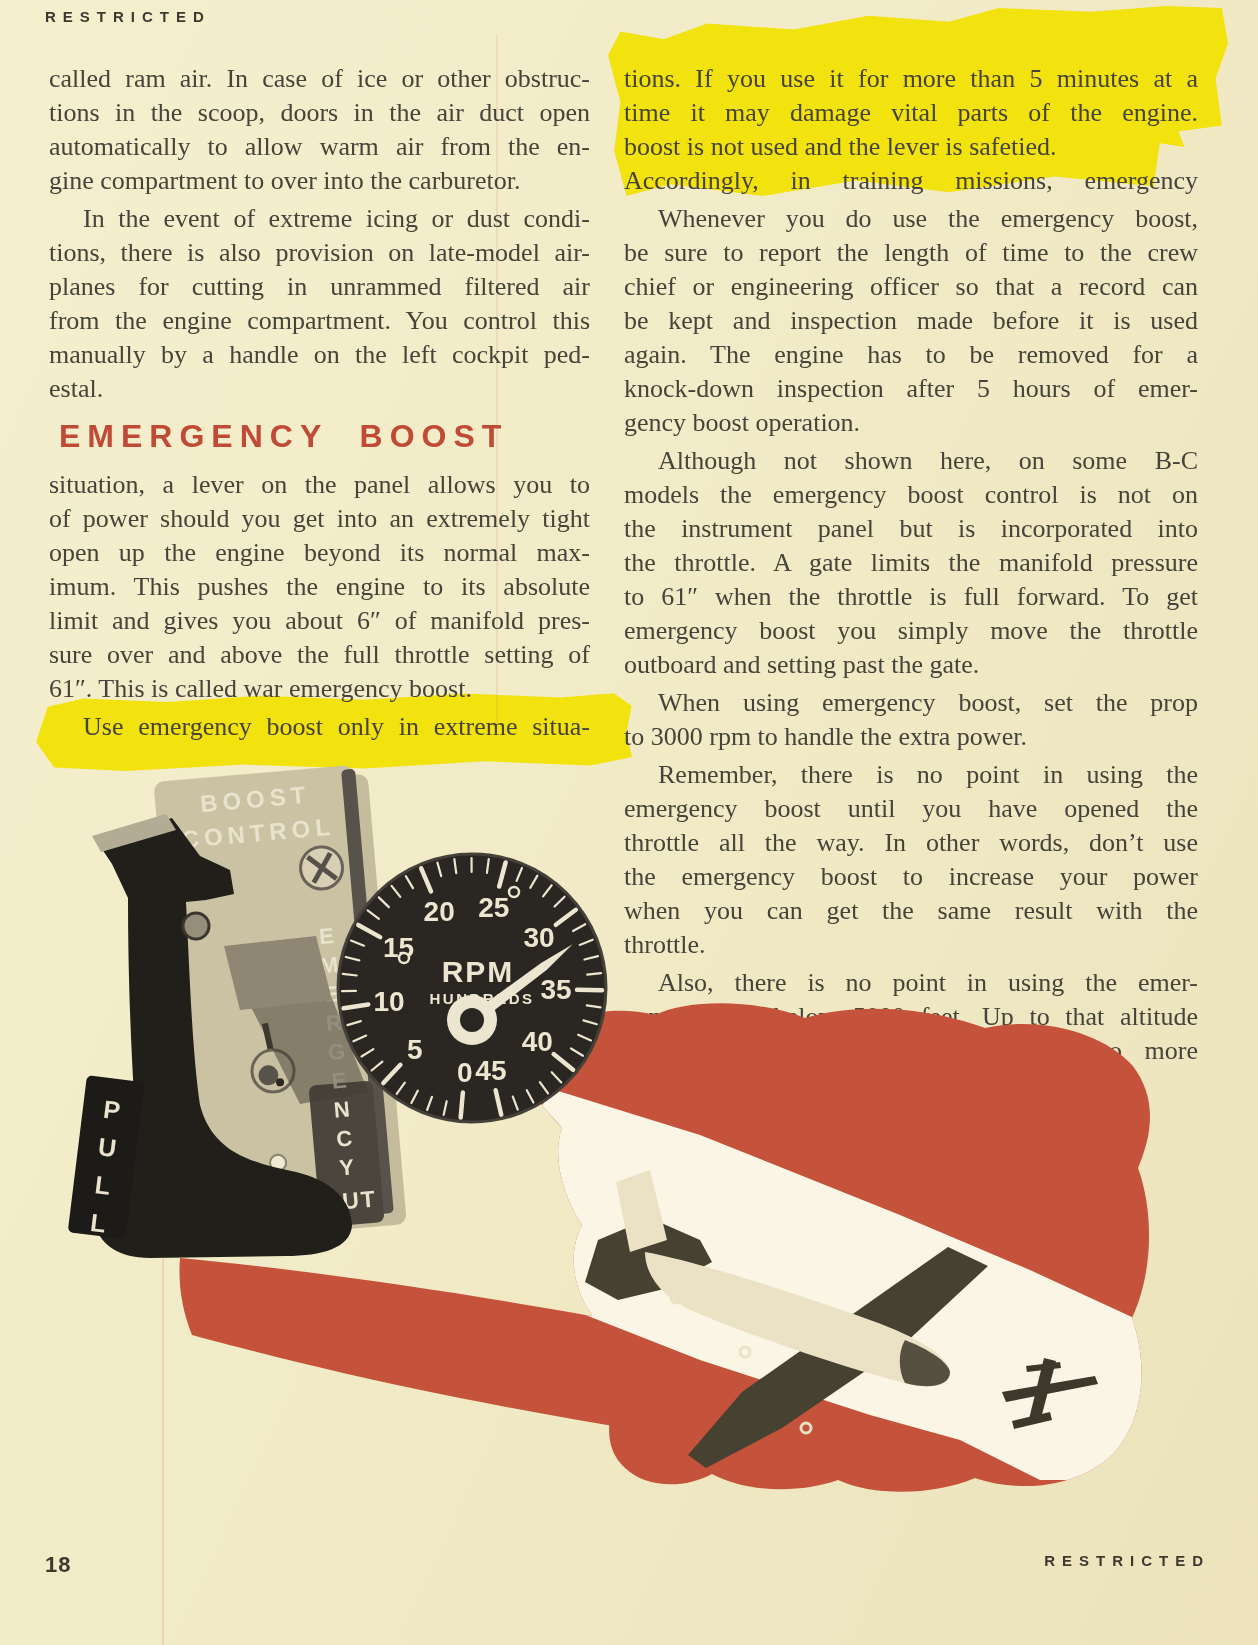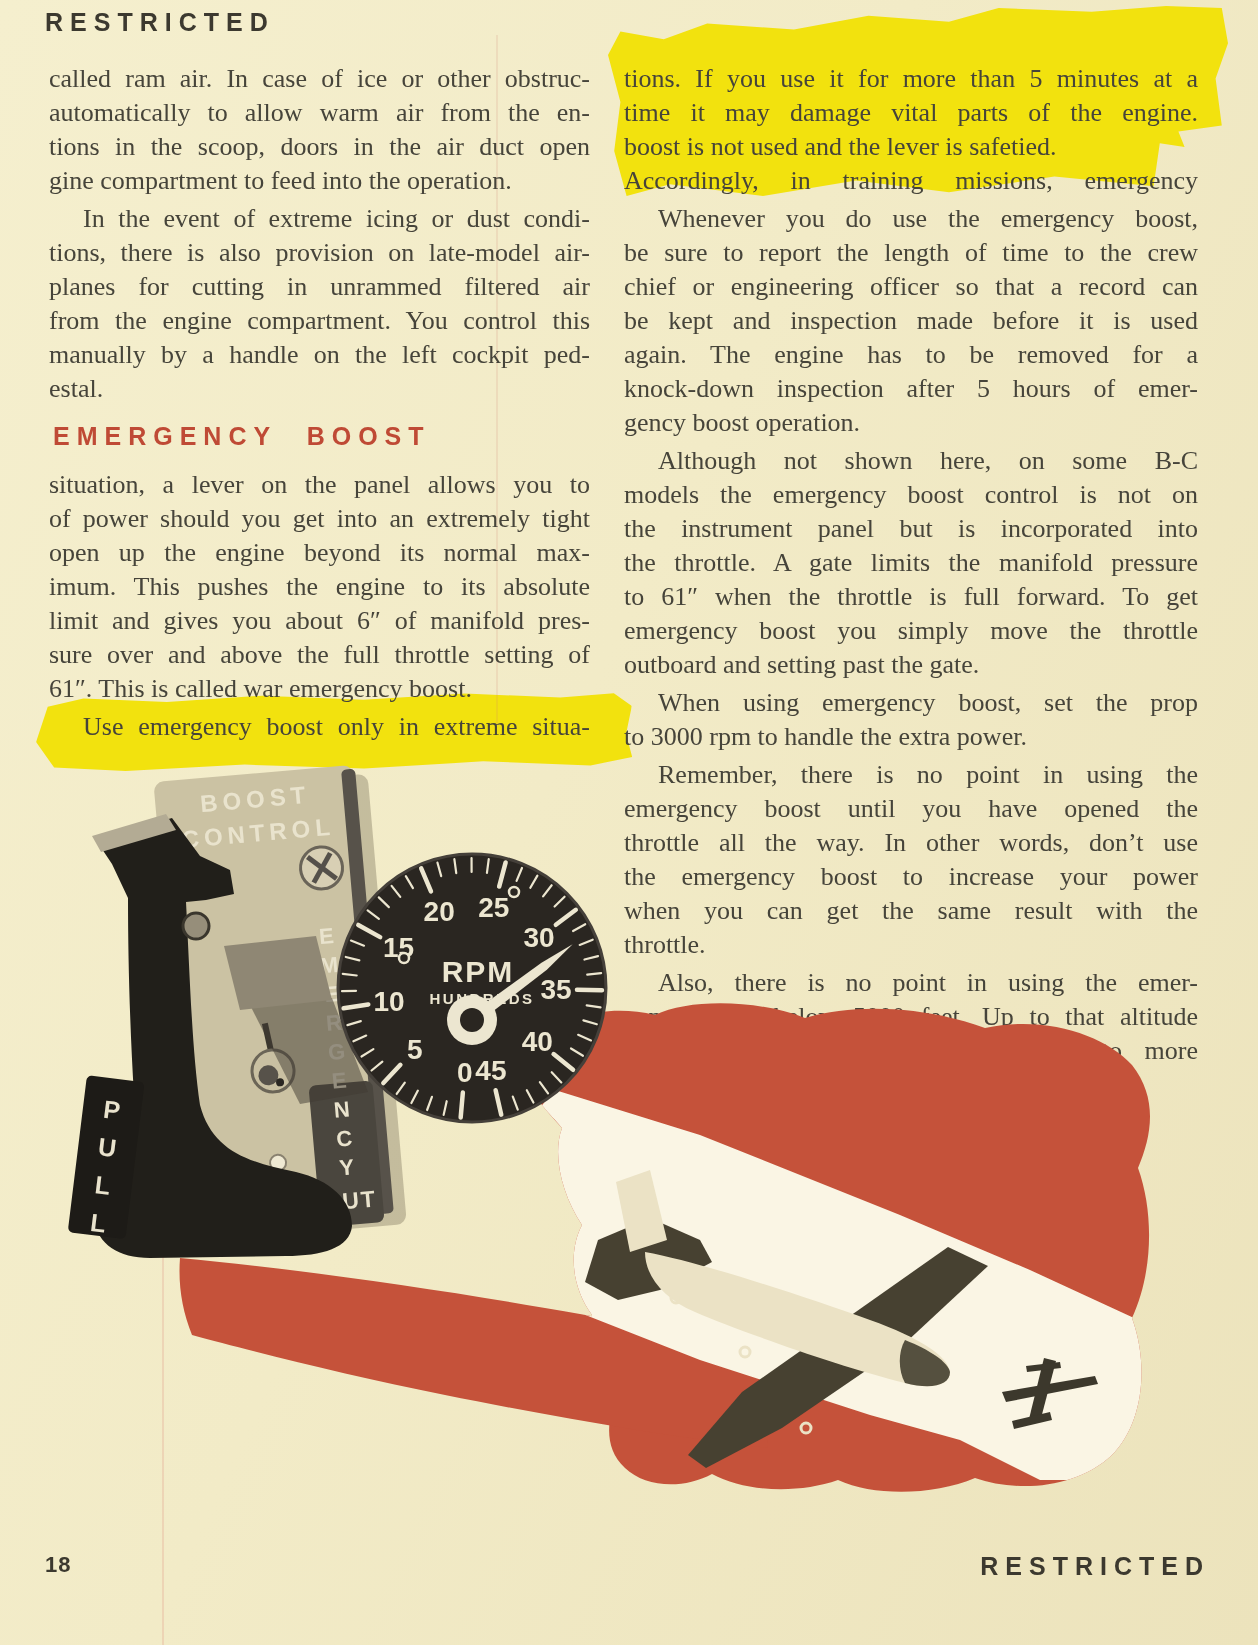--- a/index.html
+++ b/index.html
@@ -1,33 +1,33 @@
 <!DOCTYPE html>
 <html><head>
 <meta charset="utf-8">
 <style>
   html,body{margin:0;padding:0;background:#555;}
   .page{position:relative;width:1258px;height:1645px;margin:0 auto;overflow:hidden;
     background:linear-gradient(115deg,#f5efce 0%,#f2ebc7 45%,#ece3bc 100%);
     font-family:"Liberation Serif",serif;color:#46443a;}
   .banner{position:absolute;font-family:"Liberation Sans",sans-serif;font-weight:700;
-    font-size:25px;letter-spacing:7px;color:#3c392f;}
+    font-size:15px;letter-spacing:7px;color:#3c392f;}
   #banner-top{left:45px;top:8px;}
   #page-number{left:45px;top:1552px;letter-spacing:1px;font-size:22px;text-align:right;}
   #banner-bottom{right:48px;top:1552px;}
   .col{position:absolute;top:58px;font-size:26px;line-height:34px;}
   #col-left{left:45px;width:549px;}
   #col-right{left:620px;width:582px;}
   .para{margin:4px;}
   .tline{text-align:justify;text-align-last:justify;height:34px;overflow:hidden;}
   .tline.endline{text-align-last:left;}
   .tline.ind{text-indent:34px;}
   .boldpara .tline{font-weight:400;}
-  h2.sect{font-family:"Liberation Sans",sans-serif;font-weight:700;font-size:25px;
-    line-height:36px;letter-spacing:7px;word-spacing:16px;color:#bf4a35;margin:12px 0 14px 8px;}
+  h2.sect{font-family:"Liberation Sans",sans-serif;font-weight:700;font-size:32px;
+    line-height:36px;letter-spacing:7px;word-spacing:16px;color:#bf4a35;margin:12px 0 14px 14px;}
   .hl{position:absolute;background:#f2e20e;z-index:0;}
   #hl-left{left:36px;top:692px;width:596px;height:80px;transform:rotate(-0.4deg);
     clip-path:polygon(2% 16%,8% 6%,22% 11%,38% 4%,55% 10%,72% 3%,88% 9%,97% 4%,100% 20%,99% 55%,100% 84%,93% 94%,75% 88%,55% 96%,35% 90%,15% 97%,3% 92%,0 60%);}
   #hl-right{left:608px;top:4px;width:620px;height:196px;
     clip-path:polygon(0 26%,2% 14%,9% 18%,16% 10%,30% 13%,42% 6%,55% 9%,63% 2%,78% 4%,90% 1%,99% 2%,100% 20%,98% 38%,99% 62%,92% 65%,93% 73%,89% 71%,88% 93%,72% 88%,55% 96%,40% 90%,25% 98%,10% 92%,3% 98%,1% 75%,2% 50%);}
   .col, .banner{z-index:2;}
   #illo{position:absolute;left:0;top:0;z-index:3;}
   .fold{position:absolute;z-index:1;}
   #fold-center{left:496px;top:35px;width:2px;height:690px;background:rgba(205,125,110,0.15);}
   #fold-bottom{left:162px;top:1235px;width:2px;height:410px;background:rgba(220,130,120,0.22);}
@@ -41,23 +41,23 @@
   <div class="hl" id="hl-left"></div>
   <div class="hl" id="hl-right"></div>
   <div class="fold" id="fold-center"></div>
   <div class="fold" id="fold-bottom"></div>
 
   <div class="banner" id="banner-top">RESTRICTED</div>
 
   <div class="col" id="col-left">
     <div class="para">
         <div class="tline">called ram air. In case of ice or other obstruc-</div>
+        <div class="tline">tions in the scoop, doors in the air duct open</div>
         <div class="tline">automatically to allow warm air from the en-</div>
-        <div class="tline">tions in the scoop, doors in the air duct open</div>
-        <div class="tline endline">gine compartment to feed into the operation.</div>
+        <div class="tline endline">gine compartment to over into the carburetor.</div>
       </div>
     <div class="para">
         <div class="tline ind">In the event of extreme icing or dust condi-</div>
         <div class="tline">tions, there is also provision on late-model air-</div>
         <div class="tline">planes for cutting in unrammed filtered air</div>
         <div class="tline">from the engine compartment. You control this</div>
         <div class="tline">manually by a handle on the left cockpit ped-</div>
         <div class="tline endline">estal.</div>
       </div>
     <h2 class="sect">EMERGENCY BOOST</h2>

